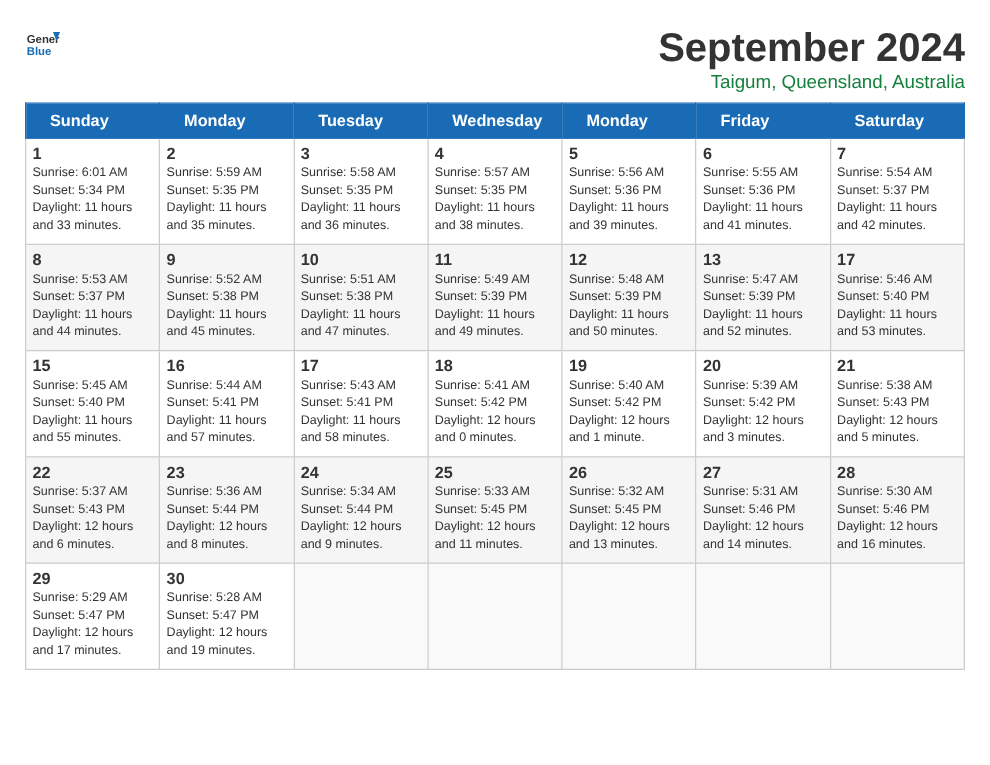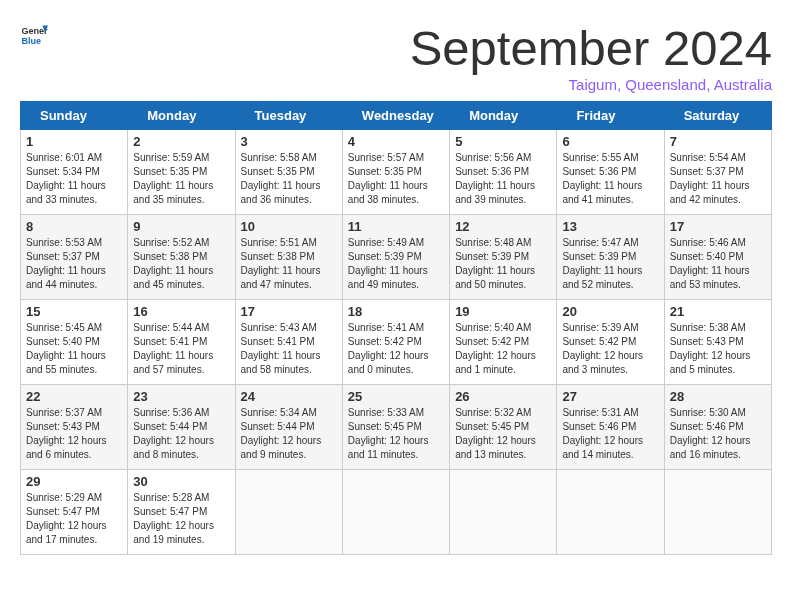--- a/index.html
+++ b/index.html
@@ -22,27 +22,27 @@
       gap: 4px;
     }
     .logo-icon {
       width: 28px;
       height: 28px;
     }
     .title-block {
       text-align: right;
     }
     .month-title {
-      font-size: 49px;
+      font-size: 32px;
       color: #333;
-      font-weight: normal;
+      font-weight: bold;
     }
     .subtitle {
       font-size: 15px;
-      color: #8b5cf6;
+      color: #15803d;
     }
     table {
       width: 100%;
       border-collapse: collapse;
       table-layout: fixed;
     }
     thead th {
       background: #1a6bb5;
       color: #fff;
       font-size: 13px;

